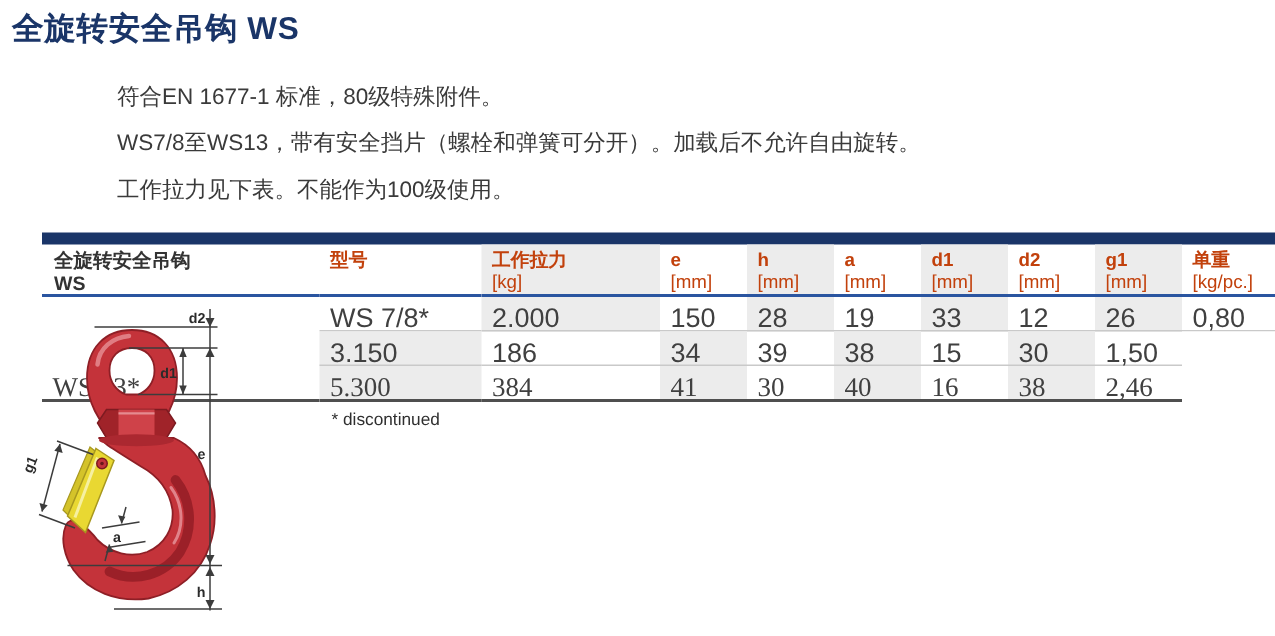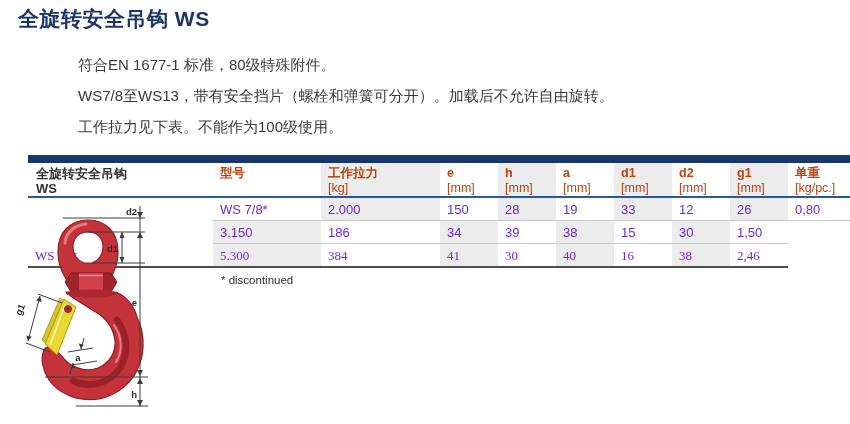--- a/index.html
+++ b/index.html
@@ -4,37 +4,37 @@
 <style>
   * { margin:0; padding:0; box-sizing:border-box; }
   html,body { background:#fff; }
   .page {
     position:relative; width:850px; height:424px; background:#ffffff;
     font-family:"Liberation Sans","DejaVu Sans",sans-serif; overflow:hidden;
     color:#1f1f1f;
   }
   .title {
     position:absolute; left:8px; top:5px;
-    font-size:21px; font-weight:bold; color:#1a3568; letter-spacing:0.5px;margin-left:10px;
+    font-size:21px; font-weight:bold; color:#1a3568; letter-spacing:0.5px;
   }
   .intro { position:absolute; left:30px; top:49px; font-size:15px; color:#3a3a3a;margin-left:48px; }
   .intro div { height:31px; line-height:31px; white-space:nowrap; }
 
   .catalog { position:absolute; left:0; top:155px; width:838px;padding-left:28px; }
   .topbar { width:838px; height:8px; background:#1a3568; }
 
   .grid { display:grid; grid-template-columns:185px 108px 119px 58px 58px 58px 58px 58px 58px 78px; }
   .hc {
     height:35px; padding:3px 0 0 7px; font-size:12.5px; font-weight:bold;
     line-height:15px; border-bottom:2px solid #2a55a0; color:#c2410c; white-space:nowrap;
   }
   .hc .unit { font-weight:normal; }
   .labelcell { padding-left:8px; font-size:13px; color:#333; }
   .dc {
-    height:23px; padding:4px 0 0 7px; font-size:13px; color:#6d28d9;
+    height:23px; padding:4px 0 0 7px; font-size:18px; color:#404040;
     border-bottom:1px solid #c9c9c9; white-space:nowrap;
   }
   .dc.last { border-bottom:2px solid #4f4f4f; height:24px;font-family:Liberation Serif, serif; }
   .sp { border-bottom:none; background:#fff; }
   .g { background:#ececec; }
   .footnote { margin:6px 0 0 193px; font-size:11.5px; color:#2f2f2f; }
 
   .diagram { position:absolute; left:0; top:199px; width:185px; height:225px; }
   svg text { font-family:"Liberation Sans","DejaVu Sans",sans-serif; font-size:9.5px; font-weight:bold; fill:#2b2b2b; }
 </style>

